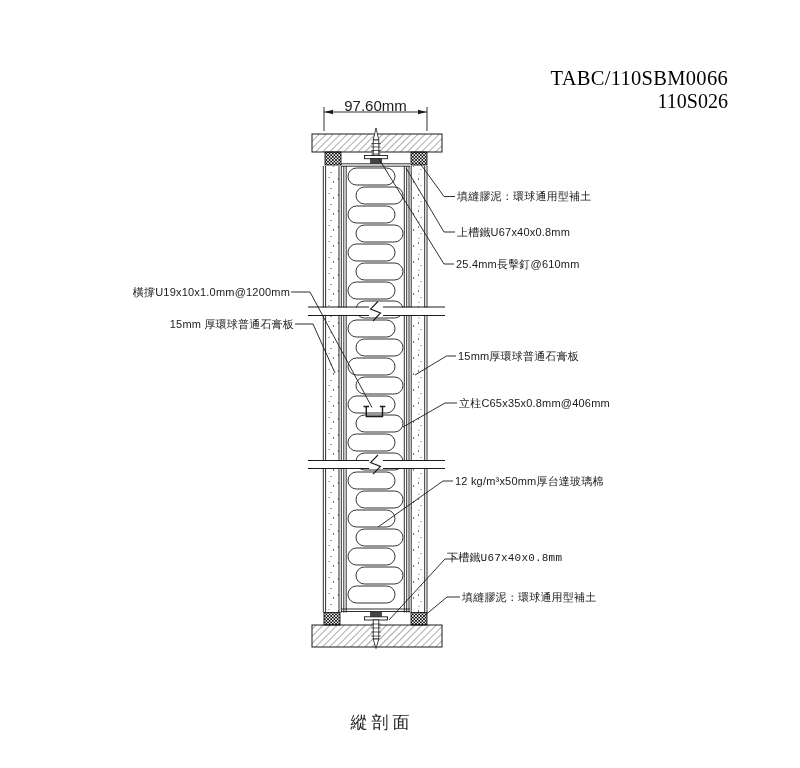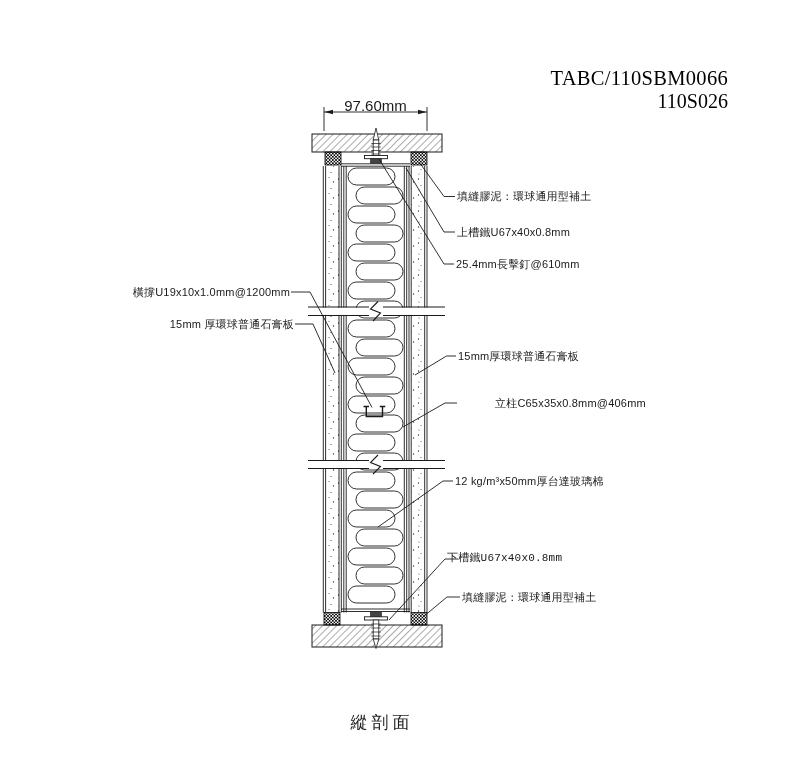--- a/index.html
+++ b/index.html
@@ -142,20 +142,20 @@
 
   <div class="dim-text">97.60mm</div>
 
   <div class="lbl lbl-left" style="right:510px;top:286.5px;">橫撐U19x10x1.0mm@1200mm</div>
   <div class="lbl lbl-left" style="right:506px;top:318.5px;">15mm 厚環球普通石膏板</div>
 
   <div class="lbl lbl-right" style="left:457px;top:191px;">填縫膠泥：環球通用型補土</div>
   <div class="lbl lbl-right" style="left:457px;top:226.5px;">上槽鐵U67x40x0.8mm</div>
   <div class="lbl lbl-right" style="left:456px;top:258.5px;">25.4mm長擊釘@610mm</div>
   <div class="lbl lbl-right" style="left:458px;top:350.5px;">15mm厚環球普通石膏板</div>
-  <div class="lbl lbl-right" style="left:459px;top:397.5px;margin-left:36px;">立柱C65x35x0.8mm@406mm</div>
+  <div class="lbl lbl-right" style="left:459px;top:397.5px;">立柱C65x35x0.8mm@406mm</div>
   <div class="lbl lbl-right" style="left:455px;top:475.5px;">12 kg/m³x50mm厚台達玻璃棉</div>
   <div class="lbl lbl-right" style="left:447px;top:553px;font-family:Liberation Mono, monospace;">下槽鐵U67x40x0.8mm</div>
   <div class="lbl lbl-right" style="left:462px;top:591.5px;">填縫膠泥：環球通用型補土</div>
 
   <div class="caption">縱剖面</div>
 
 </div>
 
 </body></html>

